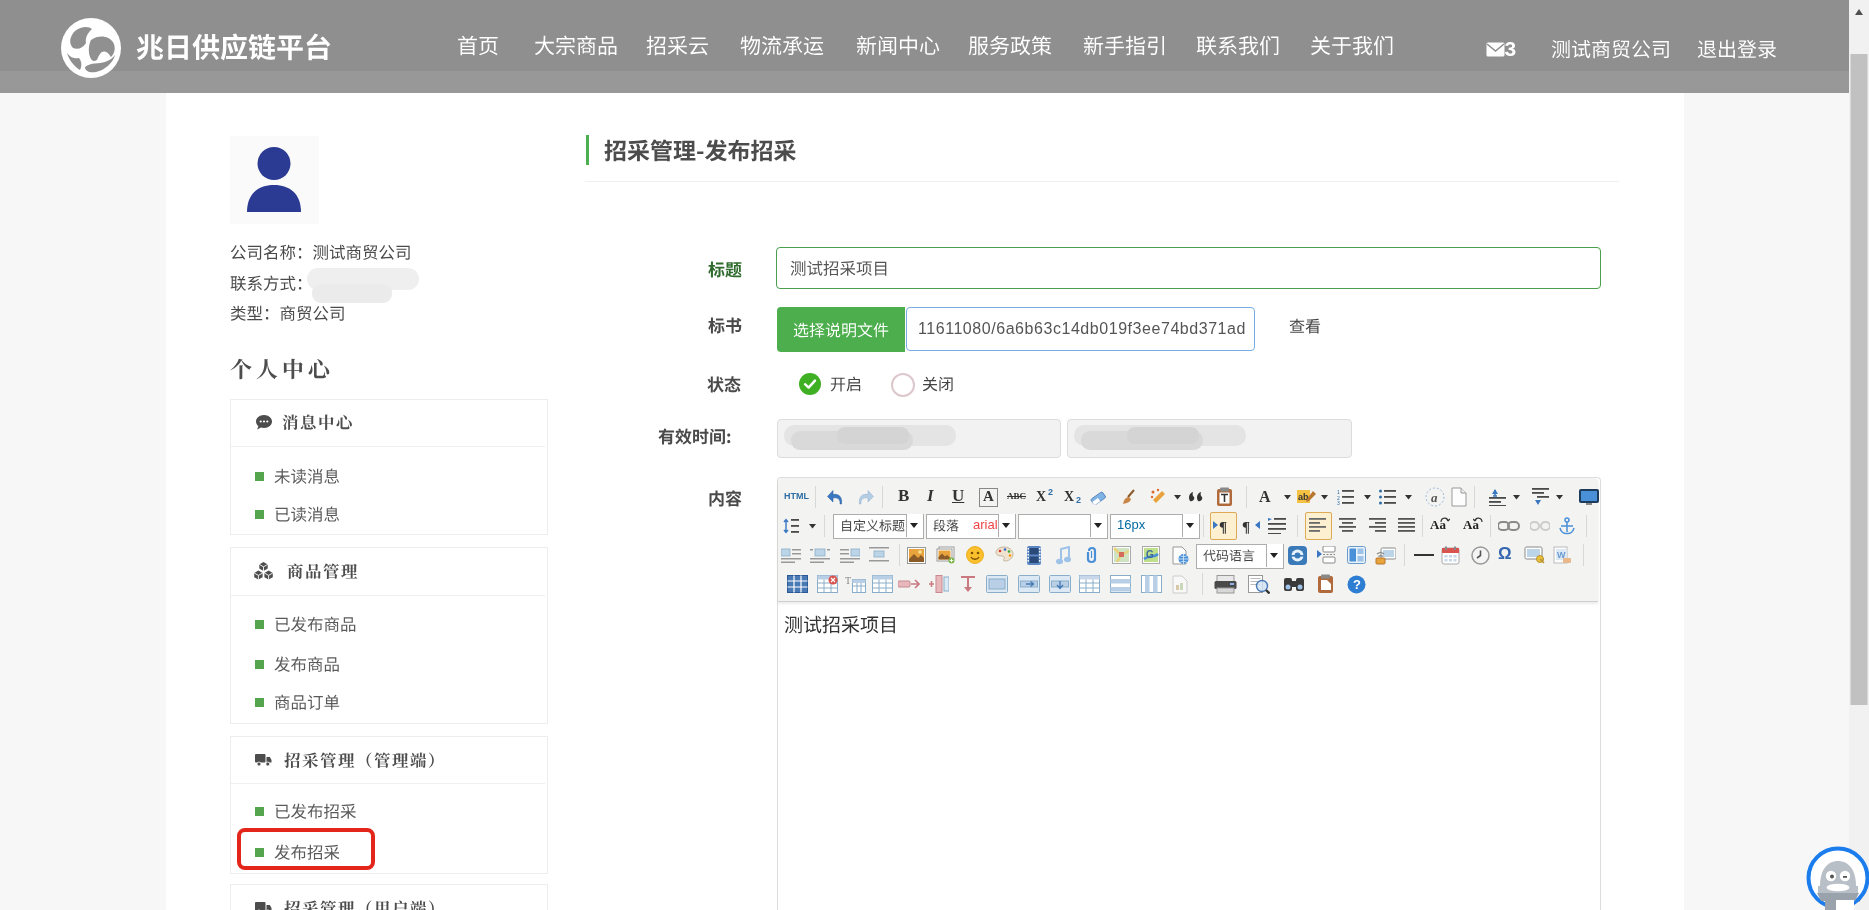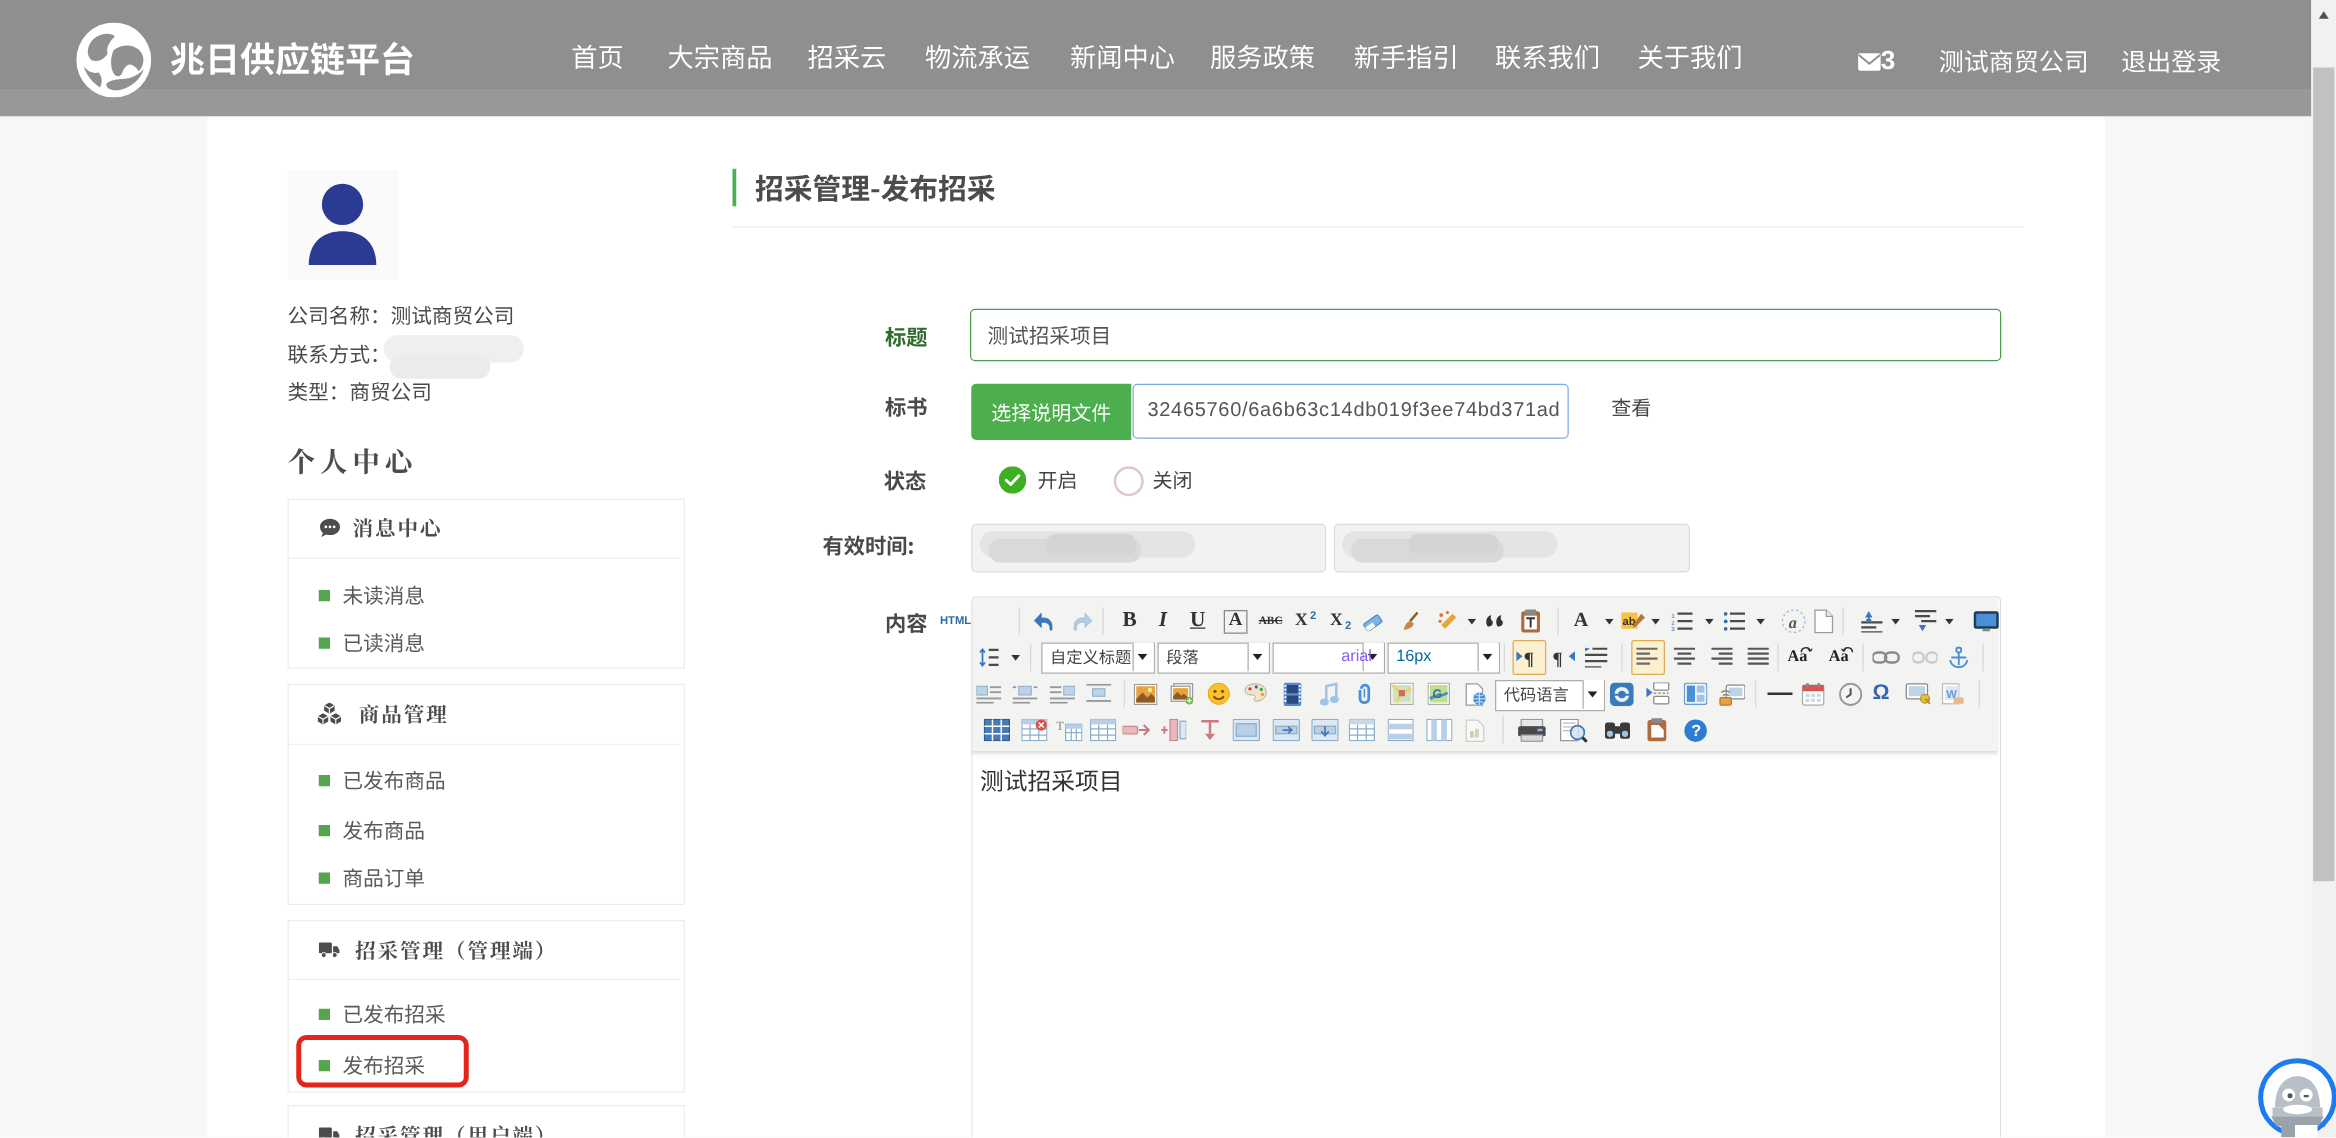--- a/index.html
+++ b/index.html
@@ -162,21 +162,21 @@
     <path transform="scale(1,-1)" fill="#555" d="M486 92C537 42 596 -28 624 -73L673 -39C644 4 584 72 533 121ZM312 782V154H371V724H588V157H649V782ZM867 827V7C867 -8 861 -13 847 -13C833 -14 786 -14 733 -13C742 -31 752 -60 755 -76C825 -77 868 -75 894 -64C919 -53 929 -34 929 7V827ZM730 750V151H790V750ZM446 653V299C446 178 426 53 259 -32C270 -41 289 -66 296 -78C476 13 504 164 504 298V653ZM81 776C137 745 209 697 243 665L289 726C253 756 180 800 126 829ZM38 506C93 475 166 430 202 400L247 460C209 489 135 532 81 560ZM58 -27 126 -67C168 25 218 148 254 253L194 292C154 180 98 50 58 -27Z M1120 775C1171 731 1235 667 1265 626L1317 678C1287 718 1222 778 1170 821ZM1777 796C1819 752 1865 691 1885 651L1940 688C1918 727 1871 785 1829 828ZM1050 526V454H1189V94C1189 51 1159 22 1141 11C1154 -4 1172 -36 1179 -54C1194 -36 1221 -18 1392 97C1385 112 1376 141 1371 161L1260 89V526ZM1671 835 1677 632H1346V560H1680C1698 183 1745 -74 1869 -77C1907 -77 1947 -35 1967 134C1953 140 1921 160 1907 175C1901 77 1889 21 1871 21C1809 24 1770 251 1754 560H1959V632H1751C1749 697 1747 765 1747 835ZM1360 61 1381 -10C1465 15 1574 47 1679 78L1669 145L1552 112V344H1646V414H1378V344H1483V93Z M2166 839V638H2042V568H2166V349C2114 333 2066 319 2028 309L2047 235L2166 273V11C2166 -4 2161 -8 2149 -8C2137 -8 2098 -8 2055 -7C2065 -28 2074 -61 2077 -80C2141 -80 2180 -77 2204 -65C2230 -53 2239 -32 2239 11V298L2358 337L2348 405L2239 371V568H2360V638H2239V839ZM2421 332V-79H2494V-31H2832V-75H2907V332ZM2494 38V264H2832V38ZM2390 791V722H2562C2544 598 2500 487 2359 427C2376 414 2396 387 2405 369C2564 442 2616 572 2637 722H2845C2837 557 2826 491 2810 473C2801 464 2794 462 2777 462C2761 462 2719 462 2675 467C2687 447 2695 417 2697 396C2742 394 2787 394 2811 396C2838 398 2856 405 2873 424C2899 455 2910 538 2921 759C2922 770 2922 791 2922 791Z M3801 691C3766 614 3703 508 3654 442L3715 414C3766 477 3828 576 3876 660ZM3143 622C3185 565 3226 488 3239 436L3307 465C3293 517 3251 592 3207 649ZM3412 661C3443 602 3468 524 3475 475L3548 499C3541 548 3512 624 3482 682ZM3828 829C3655 795 3349 771 3091 761C3098 743 3108 712 3110 692C3371 700 3682 724 3888 761ZM3060 374V300H3402C3310 186 3166 78 3034 24C3053 7 3077 -22 3090 -42C3220 21 3361 133 3458 258V-78H3537V262C3636 137 3779 21 3910 -40C3924 -20 3948 10 3966 26C3834 80 3688 187 3594 300H3941V374H3537V465H3458V374Z M4618 500V289C4618 184 4591 56 4319 -19C4335 -34 4357 -61 4366 -77C4649 12 4693 158 4693 289V500ZM4689 91C4766 41 4864 -31 4911 -79L4961 -26C4913 21 4813 90 4736 138ZM4029 184 4048 106C4140 137 4262 179 4379 219L4369 284L4247 247V650H4363V722H4046V650H4172V225ZM4417 624V153H4490V556H4816V155H4891V624H4655C4670 655 4686 692 4702 728H4957V796H4381V728H4613C4603 694 4591 656 4578 624Z M5233 470H5759V305H5233ZM5233 542V704H5759V542ZM5233 233H5759V67H5233ZM5158 778V-74H5233V-6H5759V-74H5837V778Z"></path>
   </svg>
 <svg style="position:absolute;left:708.0px;top:317.0px;overflow:visible" width="34.0" height="17.0" viewBox="0 -880 2000 1000">
     <path transform="scale(1,-1)" fill="#4a4a4a" d="M467 788V676H908V788ZM773 315C816 212 856 78 866 -4L974 35C961 119 917 248 872 349ZM465 345C441 241 399 132 348 63C374 50 421 18 442 1C494 79 544 203 573 320ZM421 549V437H617V54C617 41 613 38 600 38C587 38 545 37 505 39C521 4 536 -49 539 -84C607 -84 656 -82 693 -62C731 -42 739 -8 739 51V437H964V549ZM173 850V652H34V541H150C124 429 74 298 16 226C37 195 66 142 77 109C113 161 146 238 173 321V-89H292V385C319 342 346 296 360 266L424 361C406 385 321 489 292 520V541H409V652H292V850Z M1111 682V566H1385V412H1057V299H1385V-85H1509V299H1829C1819 187 1806 133 1788 117C1776 107 1763 106 1743 106C1716 106 1652 107 1591 112C1613 81 1629 32 1632 -3C1694 -4 1756 -5 1791 -1C1833 2 1863 11 1890 40C1924 75 1941 163 1956 363C1958 379 1959 412 1959 412H1814V666C1845 644 1872 622 1890 605L1964 697C1917 735 1821 794 1756 832L1686 752C1718 732 1756 707 1791 682H1509V846H1385V682ZM1509 412V566H1693V412Z"></path>
   </svg>
 <div style="position:absolute;left:777.0px;top:307.0px;width:128.0px;height:45.0px;background:#4cae4c;border-radius:4px 0 0 4px"></div>
 <svg style="position:absolute;left:793.0px;top:321.5px;overflow:visible" width="96.0" height="16.0" viewBox="0 -880 6000 1000">
     <path transform="scale(1,-1)" fill="#fff" d="M61 765C119 716 187 646 216 597L278 644C246 692 177 760 118 806ZM446 810C422 721 380 633 326 574C344 565 376 545 390 534C413 562 435 597 455 636H603V490H320V423H501C484 292 443 197 293 144C309 130 331 102 339 83C507 149 557 264 576 423H679V191C679 115 696 93 771 93C786 93 854 93 869 93C932 93 952 125 959 252C938 257 907 268 893 282C890 177 886 163 861 163C847 163 792 163 782 163C756 163 753 166 753 191V423H951V490H678V636H909V701H678V836H603V701H485C498 731 509 763 518 795ZM251 456H56V386H179V83C136 63 90 27 45 -15L95 -80C152 -18 206 34 243 34C265 34 296 5 335 -19C401 -58 484 -68 600 -68C698 -68 867 -63 945 -58C946 -36 958 1 966 20C867 10 715 3 601 3C495 3 411 9 349 46C301 74 278 98 251 100Z M1177 839V639H1046V569H1177V356C1124 340 1075 326 1036 315L1055 242L1177 281V12C1177 -1 1172 -5 1160 -6C1148 -6 1109 -7 1066 -5C1076 -26 1085 -57 1088 -76C1152 -76 1191 -75 1216 -62C1241 -50 1250 -29 1250 12V305L1366 343L1356 412L1250 379V569H1369V639H1250V839ZM1804 719C1768 667 1719 621 1662 581C1610 621 1566 667 1532 719ZM1396 787V719H1460C1497 652 1546 594 1604 544C1526 497 1438 462 1353 441C1367 426 1385 398 1393 380C1484 407 1577 447 1660 500C1738 446 1829 405 1928 379C1938 399 1959 427 1974 442C1880 462 1794 496 1720 542C1799 602 1866 677 1909 765L1864 790L1851 787ZM1620 412V324H1417V256H1620V153H1366V85H1620V-82H1695V85H1957V153H1695V256H1885V324H1695V412Z M2111 773C2165 724 2232 654 2263 610L2317 663C2285 705 2216 772 2162 819ZM2457 571H2797V389H2457ZM2176 -42C2190 -22 2218 1 2406 139C2398 154 2386 184 2380 206L2266 126V526H2045V453H2191V119C2191 75 2152 40 2132 27C2147 11 2168 -22 2176 -42ZM2384 639V321H2511C2498 157 2464 40 2297 -23C2313 -37 2334 -63 2343 -81C2528 -5 2571 130 2587 321H2676V34C2676 -44 2694 -66 2768 -66C2784 -66 2854 -66 2868 -66C2932 -66 2951 -32 2959 97C2938 103 2907 115 2891 128C2890 19 2885 4 2861 4C2847 4 2790 4 2779 4C2754 4 2750 8 2750 35V321H2872V639H2768C2796 692 2826 756 2852 815L2774 839C2755 779 2719 696 2688 639H2518L2585 668C2569 714 2529 785 2490 837L2426 811C2464 757 2501 685 2516 639Z M3338 451V252H3151V451ZM3338 519H3151V710H3338ZM3080 779V88H3151V182H3408V779ZM3854 727V554H3574V727ZM3501 797V441C3501 285 3484 94 3314 -35C3330 -46 3358 -71 3369 -87C3484 1 3535 122 3558 241H3854V19C3854 1 3847 -5 3829 -5C3812 -6 3749 -7 3684 -4C3695 -25 3708 -57 3711 -78C3798 -78 3852 -76 3885 -64C3917 -52 3928 -28 3928 19V797ZM3854 486V309H3568C3573 354 3574 399 3574 440V486Z M4423 823C4453 774 4485 707 4497 666L4580 693C4566 734 4531 799 4501 847ZM4050 664V590H4206C4265 438 4344 307 4447 200C4337 108 4202 40 4036 -7C4051 -25 4075 -60 4083 -78C4250 -24 4389 48 4502 146C4615 46 4751 -28 4915 -73C4928 -52 4950 -20 4967 -4C4807 36 4671 107 4560 201C4661 304 4738 432 4796 590H4954V664ZM4504 253C4410 348 4336 462 4284 590H4711C4661 455 4592 344 4504 253Z M5317 341V268H5604V-80H5679V268H5953V341H5679V562H5909V635H5679V828H5604V635H5470C5483 680 5494 728 5504 775L5432 790C5409 659 5367 530 5309 447C5327 438 5359 420 5373 409C5400 451 5425 504 5446 562H5604V341ZM5268 836C5214 685 5126 535 5032 437C5045 420 5067 381 5075 363C5107 397 5137 437 5167 480V-78H5239V597C5277 667 5311 741 5339 815Z"></path>
   </svg>
 <div style="position:absolute;left:906.0px;top:307.0px;width:347.0px;height:42.0px;background:#fff;border:1px solid #79abe3;border-radius:4px"></div>
-<div style="position:absolute;left:918.0px;top:316.5px;font:normal 16px 'Liberation Sans',sans-serif;color:#555;line-height:23px;letter-spacing:0.55px;white-space:nowrap">32465760/6a6b63c14db019f3ee74bd371ad</div>
+<div style="position:absolute;left:918.0px;top:316.5px;font:normal 16px 'Liberation Sans',sans-serif;color:#555;line-height:23px;letter-spacing:0.55px;white-space:nowrap">11611080/6a6b63c14db019f3ee74bd371ad</div>
 <svg style="position:absolute;left:1289.0px;top:318.0px;overflow:visible" width="32.0" height="16.0" viewBox="0 -880 2000 1000">
     <path transform="scale(1,-1)" fill="#444" d="M295 218H700V134H295ZM295 352H700V270H295ZM221 406V80H778V406ZM74 20V-48H930V20ZM460 840V713H57V647H379C293 552 159 466 36 424C52 410 74 382 85 364C221 418 369 523 460 642V437H534V643C626 527 776 423 914 372C925 391 947 420 964 434C838 473 702 556 615 647H944V713H534V840Z M1332 214H1768V144H1332ZM1332 267V335H1768V267ZM1332 92H1768V18H1332ZM1826 832C1666 800 1362 785 1118 783C1125 767 1132 742 1133 725C1220 725 1314 727 1408 731C1401 708 1394 685 1386 662H1132V602H1364C1354 577 1343 552 1330 527H1059V465H1296C1233 359 1147 267 1033 202C1049 187 1071 160 1081 143C1150 184 1209 234 1260 291V-82H1332V-42H1768V-82H1843V395H1340C1355 418 1369 441 1382 465H1941V527H1413C1425 552 1436 577 1446 602H1883V662H1468L1491 735C1635 744 1773 758 1874 778Z"></path>
   </svg>
 <svg style="position:absolute;left:707.0px;top:375.5px;overflow:visible" width="34.0" height="17.0" viewBox="0 -880 2000 1000">
     <path transform="scale(1,-1)" fill="#4a4a4a" d="M736 778C776 722 823 647 843 599L940 658C918 704 868 776 827 828ZM28 223 89 120C131 155 178 196 223 237V-88H342V-22C371 -42 404 -68 424 -89C548 18 616 145 652 272C707 120 785 -5 897 -86C916 -54 956 -8 984 14C845 100 755 264 706 452H956V571H691V592V848H572V592V571H367V452H565C548 305 496 141 342 1V851H223V576C198 623 160 679 128 723L34 668C74 607 123 525 142 473L223 522V379C151 318 77 259 28 223Z M1375 392C1433 359 1506 308 1540 273L1651 341C1611 376 1536 424 1479 454ZM1263 244V73C1263 -36 1299 -69 1438 -69C1467 -69 1602 -69 1632 -69C1745 -69 1780 -33 1794 111C1762 118 1711 136 1686 154C1680 53 1672 38 1623 38C1589 38 1476 38 1450 38C1392 38 1382 42 1382 74V244ZM1404 256C1456 204 1518 132 1544 84L1643 146C1613 194 1549 263 1496 311ZM1740 229C1787 141 1836 24 1852 -48L1966 -8C1947 66 1894 178 1846 262ZM1130 252C1113 164 1080 66 1039 0L1147 -55C1188 17 1218 127 1238 216ZM1442 860C1438 812 1433 766 1425 721H1047V611H1391C1344 504 1247 416 1036 362C1062 337 1091 291 1103 261C1352 332 1462 451 1515 594C1592 433 1709 327 1898 274C1915 308 1950 359 1977 384C1816 420 1705 498 1636 611H1956V721H1549C1557 766 1562 813 1566 860Z"></path>
   </svg>
 <svg style="position:absolute;left:799.0px;top:372.5px;" width="22.0" height="22.0" viewBox="0 0 22.0 22.0">
     <circle cx="11" cy="11" r="11" fill="#3fb024"></circle>
     <path d="M6 11.2 L9.6 14.6 L16 7.6" stroke="#fff" stroke-width="2.4" fill="none" stroke-linecap="round" stroke-linejoin="round"></path>
   </svg>
@@ -199,21 +199,21 @@
 <div style="position:absolute;left:1081.0px;top:431.0px;width:122.0px;height:19.0px;background:#d9d9d9;border-radius:9px"></div>
 <div style="position:absolute;left:1127.0px;top:427.0px;width:72.0px;height:17.0px;background:#d4d4d4;border-radius:8px"></div>
 <svg style="position:absolute;left:708.0px;top:489.5px;overflow:visible" width="34.0" height="17.0" viewBox="0 -880 2000 1000">
     <path transform="scale(1,-1)" fill="#4a4a4a" d="M89 683V-92H209V192C238 169 276 127 293 103C402 168 469 249 508 335C581 261 657 180 697 124L796 202C742 272 633 375 548 452C556 491 560 529 562 566H796V49C796 32 789 27 771 26C751 26 684 25 625 28C642 -3 660 -57 665 -91C754 -91 817 -89 859 -70C901 -51 915 -17 915 47V683H563V850H439V683ZM209 196V566H438C433 443 399 294 209 196Z M1318 641C1268 572 1179 508 1091 469C1115 447 1155 399 1173 376C1266 428 1367 513 1430 603ZM1561 571C1648 517 1757 435 1807 380L1895 457C1840 512 1727 589 1643 639ZM1479 549C1387 395 1214 282 1028 220C1056 194 1086 152 1103 123C1140 138 1175 154 1210 172V-90H1327V-62H1671V-88H1794V184C1827 167 1861 151 1896 135C1911 170 1943 209 1971 235C1814 291 1680 362 1567 479L1583 504ZM1327 44V150H1671V44ZM1348 256C1405 297 1458 344 1504 397C1557 342 1613 296 1672 256ZM1413 834C1423 814 1432 792 1441 770H1071V553H1189V661H1807V553H1929V770H1582C1570 800 1554 834 1539 861Z"></path>
   </svg>
 <div style="position:absolute;left:777.0px;top:477.0px;width:822.0px;height:433.0px;background:#fff;border:1px solid #ddd;border-radius:4px 4px 0 0;border-bottom:none"></div>
 <div style="position:absolute;left:778.0px;top:478.0px;width:820.0px;height:123.0px;background:#f3f3f2;border-radius:4px 4px 0 0;border-bottom:1px solid #cfcfcf;box-shadow:0 2px 3px rgba(0,0,0,0.08)"></div>
 <svg style="position:absolute;left:784.0px;top:614.5px;overflow:visible" width="114.0" height="19.0" viewBox="0 -880 6000 1000">
     <path transform="scale(1,-1)" fill="#333" d="M486 92C537 42 596 -28 624 -73L673 -39C644 4 584 72 533 121ZM312 782V154H371V724H588V157H649V782ZM867 827V7C867 -8 861 -13 847 -13C833 -14 786 -14 733 -13C742 -31 752 -60 755 -76C825 -77 868 -75 894 -64C919 -53 929 -34 929 7V827ZM730 750V151H790V750ZM446 653V299C446 178 426 53 259 -32C270 -41 289 -66 296 -78C476 13 504 164 504 298V653ZM81 776C137 745 209 697 243 665L289 726C253 756 180 800 126 829ZM38 506C93 475 166 430 202 400L247 460C209 489 135 532 81 560ZM58 -27 126 -67C168 25 218 148 254 253L194 292C154 180 98 50 58 -27Z M1120 775C1171 731 1235 667 1265 626L1317 678C1287 718 1222 778 1170 821ZM1777 796C1819 752 1865 691 1885 651L1940 688C1918 727 1871 785 1829 828ZM1050 526V454H1189V94C1189 51 1159 22 1141 11C1154 -4 1172 -36 1179 -54C1194 -36 1221 -18 1392 97C1385 112 1376 141 1371 161L1260 89V526ZM1671 835 1677 632H1346V560H1680C1698 183 1745 -74 1869 -77C1907 -77 1947 -35 1967 134C1953 140 1921 160 1907 175C1901 77 1889 21 1871 21C1809 24 1770 251 1754 560H1959V632H1751C1749 697 1747 765 1747 835ZM1360 61 1381 -10C1465 15 1574 47 1679 78L1669 145L1552 112V344H1646V414H1378V344H1483V93Z M2166 839V638H2042V568H2166V349C2114 333 2066 319 2028 309L2047 235L2166 273V11C2166 -4 2161 -8 2149 -8C2137 -8 2098 -8 2055 -7C2065 -28 2074 -61 2077 -80C2141 -80 2180 -77 2204 -65C2230 -53 2239 -32 2239 11V298L2358 337L2348 405L2239 371V568H2360V638H2239V839ZM2421 332V-79H2494V-31H2832V-75H2907V332ZM2494 38V264H2832V38ZM2390 791V722H2562C2544 598 2500 487 2359 427C2376 414 2396 387 2405 369C2564 442 2616 572 2637 722H2845C2837 557 2826 491 2810 473C2801 464 2794 462 2777 462C2761 462 2719 462 2675 467C2687 447 2695 417 2697 396C2742 394 2787 394 2811 396C2838 398 2856 405 2873 424C2899 455 2910 538 2921 759C2922 770 2922 791 2922 791Z M3801 691C3766 614 3703 508 3654 442L3715 414C3766 477 3828 576 3876 660ZM3143 622C3185 565 3226 488 3239 436L3307 465C3293 517 3251 592 3207 649ZM3412 661C3443 602 3468 524 3475 475L3548 499C3541 548 3512 624 3482 682ZM3828 829C3655 795 3349 771 3091 761C3098 743 3108 712 3110 692C3371 700 3682 724 3888 761ZM3060 374V300H3402C3310 186 3166 78 3034 24C3053 7 3077 -22 3090 -42C3220 21 3361 133 3458 258V-78H3537V262C3636 137 3779 21 3910 -40C3924 -20 3948 10 3966 26C3834 80 3688 187 3594 300H3941V374H3537V465H3458V374Z M4618 500V289C4618 184 4591 56 4319 -19C4335 -34 4357 -61 4366 -77C4649 12 4693 158 4693 289V500ZM4689 91C4766 41 4864 -31 4911 -79L4961 -26C4913 21 4813 90 4736 138ZM4029 184 4048 106C4140 137 4262 179 4379 219L4369 284L4247 247V650H4363V722H4046V650H4172V225ZM4417 624V153H4490V556H4816V155H4891V624H4655C4670 655 4686 692 4702 728H4957V796H4381V728H4613C4603 694 4591 656 4578 624Z M5233 470H5759V305H5233ZM5233 542V704H5759V542ZM5233 233H5759V67H5233ZM5158 778V-74H5233V-6H5759V-74H5837V778Z"></path>
   </svg>
-<div style="position:absolute;left:752px;top:490.3px;font:normal bold 9px 'Liberation Sans',sans-serif;color:#2e6da4;line-height:12px;white-space:nowrap;text-align:center;">HTML</div>
+<div style="position:absolute;left:784.0px;top:490.3px;font:normal bold 9px 'Liberation Sans',sans-serif;color:#2e6da4;line-height:12px;white-space:nowrap;text-align:center;">HTML</div>
 <div style="position:absolute;left:815.0px;top:486.0px;width:1.0px;height:22.0px;background:#d8d8d8"></div>
 <svg style="position:absolute;left:826.0px;top:487.5px;" width="19.0" height="19.0" viewBox="0 0 19.0 19.0">
     <path d="M15.5 16 C16.5 9 13 5.5 7 6.5 L7 2.5 L1.5 8.5 L7 14 L7 10 C12 9.2 14.5 11.5 14 16 Z" fill="#3a77c2" stroke="#2a5a99" stroke-width="0.5"></path>
   </svg>
 <svg style="position:absolute;left:856.0px;top:487.5px;" width="19.0" height="19.0" viewBox="0 0 19.0 19.0">
     <path d="M3.5 16 C2.5 9 6 5.5 12 6.5 L12 2.5 L17.5 8.5 L12 14 L12 10 C7 9.2 4.5 11.5 5 16 Z" fill="#b4cce4" stroke="#90aece" stroke-width="0.5"></path>
   </svg>
 <div style="position:absolute;left:882.0px;top:486.0px;width:1.0px;height:22.0px;background:#d8d8d8"></div>
 <div style="position:absolute;left:898.0px;top:484.4px;font:normal bold 17px 'Liberation Serif',serif;color:#333;line-height:24px;white-space:nowrap;">B</div>
 <div style="position:absolute;left:927.0px;top:484.4px;font:italic bold 17px 'Liberation Serif',serif;color:#333;line-height:24px;white-space:nowrap;">I</div>
@@ -344,21 +344,21 @@
     <path d="M0 0 L8 0 L4 5 Z" fill="#222"></path>
   </svg>
 <svg style="position:absolute;left:933.0px;top:519.0px;overflow:visible" width="26.0" height="13.0" viewBox="0 -880 2000 1000">
     <path transform="scale(1,-1)" fill="#444" d="M538 803V682C538 609 522 520 423 454C438 445 466 420 476 406C585 479 608 591 608 680V738H748V550C748 482 761 456 828 456C840 456 889 456 903 456C922 456 943 457 954 461C952 476 950 501 949 519C937 516 915 515 902 515C890 515 846 515 834 515C820 515 817 522 817 549V803ZM467 386V321H540L501 310C533 226 577 152 634 91C565 38 483 2 393 -20C408 -35 425 -64 433 -84C528 -57 614 -17 687 41C750 -12 826 -52 913 -77C924 -58 944 -28 961 -13C876 7 802 43 739 90C807 160 858 252 887 372L840 389L827 386ZM563 321H797C772 248 734 187 685 137C632 189 591 251 563 321ZM118 751V168L33 157L46 85L118 97V-66H191V109L435 150L431 215L191 179V324H415V392H191V529H416V596H191V705C278 728 373 757 445 790L383 846C321 813 214 775 120 750Z M1062 -18 1116 -76C1178 -2 1250 96 1307 180L1261 233C1198 143 1117 42 1062 -18ZM1109 579C1165 550 1241 503 1278 473L1323 530C1285 560 1208 603 1152 630ZM1041 385C1101 358 1175 313 1212 282L1257 339C1220 371 1143 413 1085 437ZM1520 651C1477 576 1398 481 1294 412C1311 402 1334 381 1347 366C1388 396 1425 429 1458 463C1494 428 1537 393 1584 362C1494 313 1392 276 1298 255C1312 240 1329 212 1336 193L1403 213V-80H1474V-37H1791V-80H1865V219H1422C1499 245 1576 279 1648 322C1737 269 1835 227 1927 201C1938 219 1958 247 1974 263C1887 285 1795 320 1711 363C1785 415 1848 478 1891 550L1844 579L1831 576H1553C1568 596 1582 616 1594 636ZM1474 23V159H1791V23ZM1784 517C1748 474 1701 434 1647 399C1590 433 1539 472 1502 511L1507 517ZM1061 770V703H1288V618H1361V703H1633V618H1706V703H1941V770H1706V840H1633V770H1361V840H1288V770Z"></path>
   </svg>
 <div style="position:absolute;left:1018.0px;top:514.0px;width:88.0px;height:23.0px;background:#fff;border:1px solid #adadad"></div>
 <div style="position:absolute;left:1090.0px;top:514.0px;width:16.0px;height:23.0px;background:#fff;border-left:1px solid #adadad"></div>
 <svg style="position:absolute;left:1094.0px;top:523.0px;" width="8.0" height="6.0" viewBox="0 0 8.0 6.0">
     <path d="M0 0 L8 0 L4 5 Z" fill="#222"></path>
   </svg>
-<div style="position:absolute;left:1073px;top:516.1px;font:normal 13px 'Liberation Sans',sans-serif;color:#8b5cf6;line-height:18px;letter-spacing:0;white-space:nowrap">arial</div>
+<div style="position:absolute;left:973px;top:516.1px;font:normal 13px 'Liberation Sans',sans-serif;color:#ef4444;line-height:18px;letter-spacing:0;white-space:nowrap">arial</div>
 <div style="position:absolute;left:1110.0px;top:514.0px;width:88.0px;height:23.0px;background:#fff;border:1px solid #adadad"></div>
 <div style="position:absolute;left:1182.0px;top:514.0px;width:16.0px;height:23.0px;background:#fff;border-left:1px solid #adadad"></div>
 <svg style="position:absolute;left:1186.0px;top:523.0px;" width="8.0" height="6.0" viewBox="0 0 8.0 6.0">
     <path d="M0 0 L8 0 L4 5 Z" fill="#222"></path>
   </svg>
 <div style="position:absolute;left:1117.0px;top:516.1px;font:normal 13px 'Liberation Sans',sans-serif;color:#0369a1;line-height:18px;letter-spacing:0;white-space:nowrap">16px</div>
 <div style="position:absolute;left:1203.0px;top:514.5px;width:1.0px;height:22.0px;background:#d8d8d8"></div>
 <div style="position:absolute;left:1210.0px;top:512.0px;width:25.0px;height:26.0px;background:#fdf0d0;border:1px solid #dfaa56;border-radius:2px"></div>
 <svg style="position:absolute;left:1213.0px;top:517.5px;" width="19.0" height="16.0" viewBox="0 0 19.0 16.0">
     <path d="M0 3 L5 7 L0 11 Z" fill="#3a77c2"></path>

